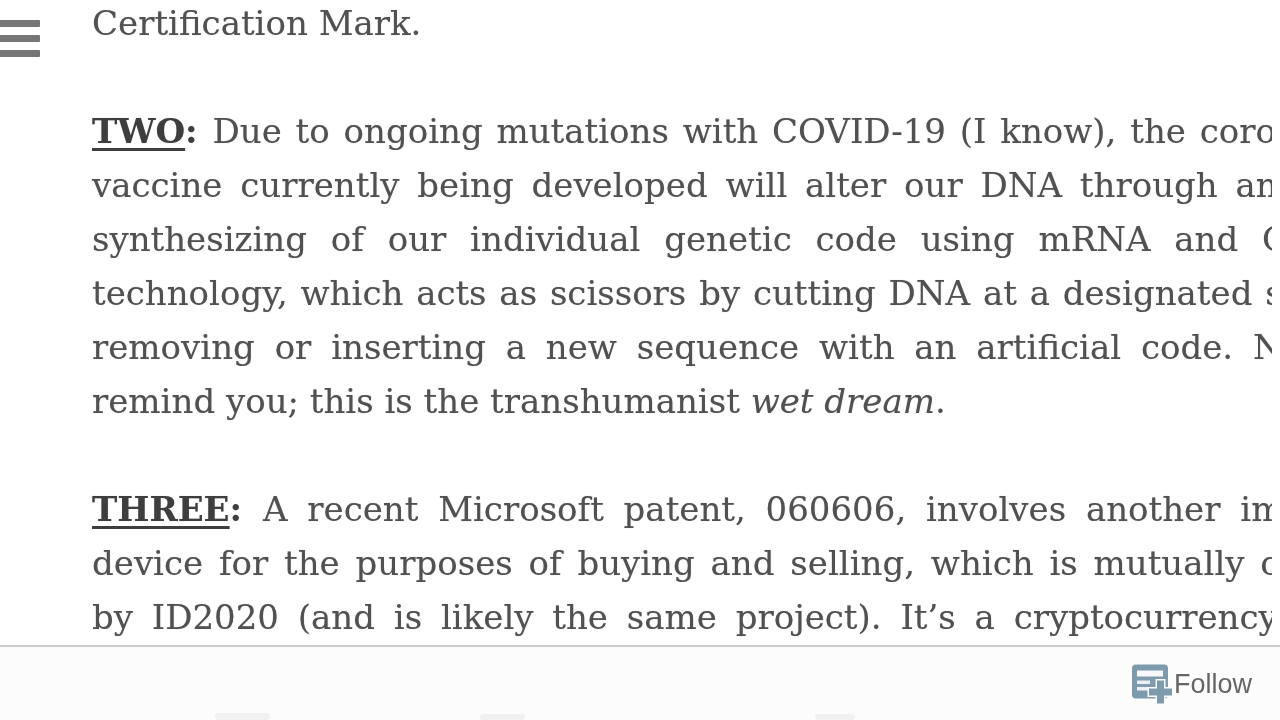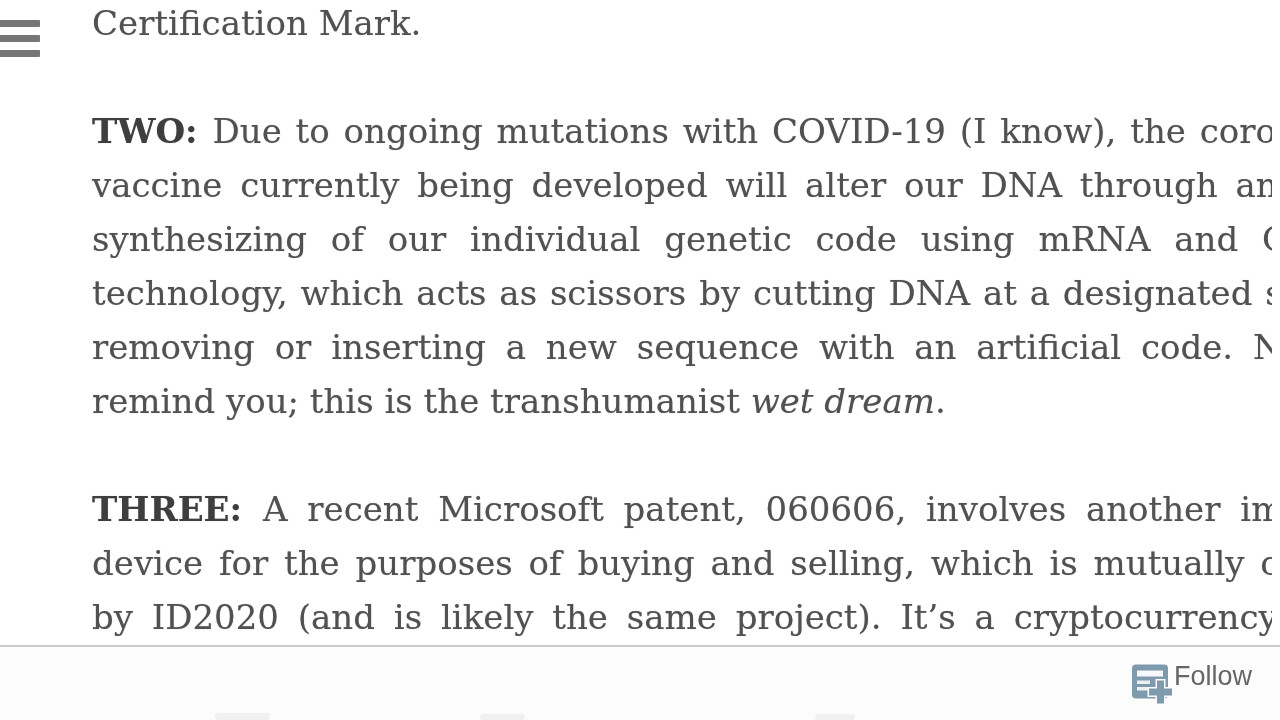--- a/index.html
+++ b/index.html
@@ -15,37 +15,37 @@
   .content{position:absolute;left:0;top:0;width:1272px;height:645px;overflow:hidden;background:var(--bg);padding-left:44px;}
 
   .hamburger{position:absolute;left:-6px;top:17px;width:46px;height:42px;border:none;background:transparent;cursor:pointer;padding:0;}
   .hamburger .bars{display:flex;flex-direction:column;justify-content:space-between;height:37px;}
   .hamburger .bar{display:block;width:46px;height:7px;background:var(--hamburger);border-radius:1px;}
 
   .textcol{position:absolute;left:92px;top:-4px;width:1700px;color:var(--text);
            font-size:34px;text-shadow:0 0 1px rgba(90,90,90,0.45);}
   .line{height:54px;line-height:54px;white-space:nowrap;}
   .line.blank{height:54px;}
-  .para-label{font-weight:bold;color:var(--label);
+  .para-label{font-weight:bold;color:var(--label);text-decoration:underline;
               text-decoration-thickness:3px;text-underline-offset:5px;}
   .para-sep{font-weight:bold;color:var(--label);}
   .em{font-style:italic;text-align:right;}
 
   .ws2{word-spacing:2px}.ws3{word-spacing:3px}.ws5{word-spacing:5px}
   .ws7{word-spacing:7px}.ws8{word-spacing:8px}.ws9{word-spacing:9px}.ws13{word-spacing:13px}
 
   
   .divider{position:absolute;left:0;top:645px;width:1280px;height:2px;background:var(--divider);}
   .bottombar{position:absolute;left:0;top:647px;width:1280px;height:73px;background:var(--footer_bg);}
   .smudge{position:absolute;background:#f1f1f1;border-radius:3px;}
   .smudge.s1{left:215px;top:66px;width:55px;height:7px;}
   .smudge.s2{left:480px;top:67px;width:45px;height:6px;}
   .smudge.s3{left:815px;top:67px;width:40px;height:6px;}
 
-  .follow{position:absolute;right:28px;top:14px;display:flex;
+  .follow{position:absolute;right:28px;top:14px;display:flex;align-items:center;
           border:none;background:transparent;cursor:pointer;}
   .follow svg{display:block;width:44px;height:47px;}
   .follow-label{font-family:"Liberation Sans", sans-serif;font-size:27px;color:var(--follow_text);}
 </style>
 </head>
 <body>
 
 <div class="screen">
 
   <div class="content">

